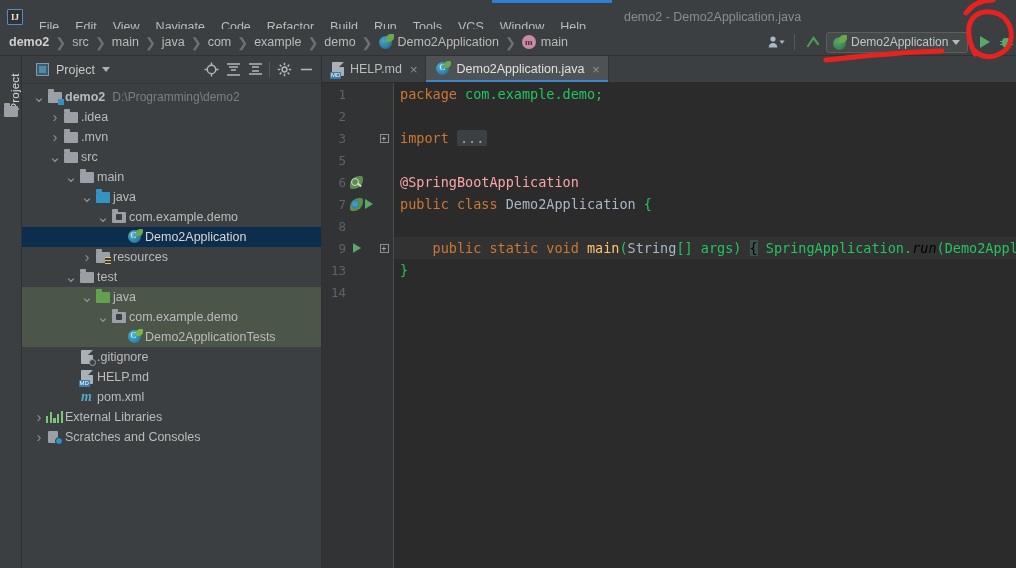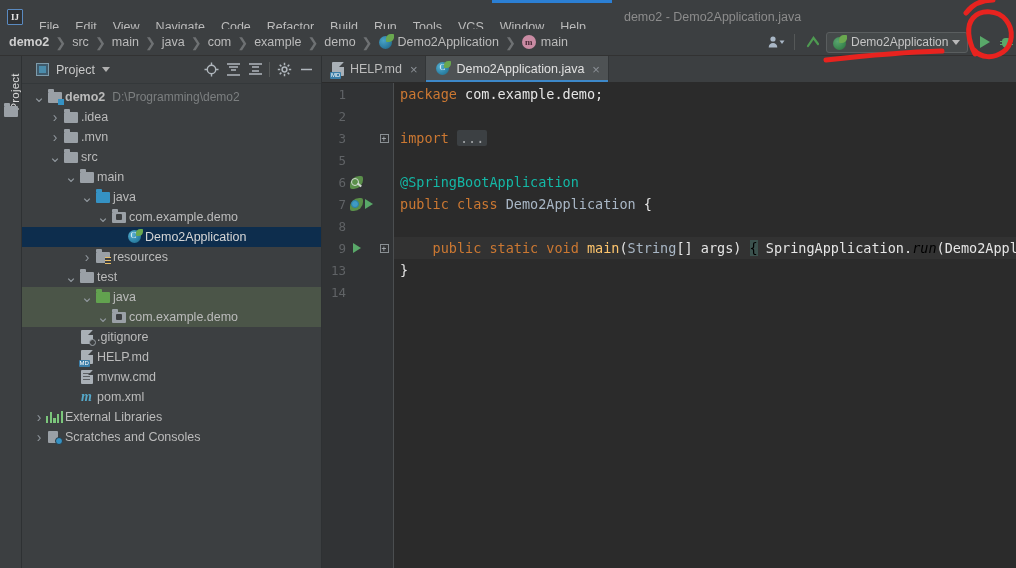--- a/index.html
+++ b/index.html
@@ -298,23 +298,23 @@
   .leaf-ico .hd { position:absolute; left:7px; top:8px; width:5px; height:1.6px; background:#cfd8cf; transform: rotate(40deg); }
   .leaf-ico.bean .gl { border-color:#2b7fa8; background:#3f9ac4; }
   .small-play {
     width: 0; height: 0; flex: none;
     border-top: 5px solid transparent; border-bottom: 5px solid transparent;
     border-left: 8px solid #59a869;
   }
 
   
   .kw  { color: #cc7832; }
-  .ann { color: #14b8a6; }
+  .ann { color: #fca5a5; }
   .cls { color: #a9b7c6; }
-  .plain { color: #e5e5e5; }
+  .plain { color: #22c55e; }
   .fn  { color: #ffc66d; }
   .typ { color: #a9b7c6; margin-top: 20px; }
   .fold-ph {
     background: #3c4043; color: #a0a3a6; padding: 0 3px; border-radius: 2px;
   }
   .brace-hl { background: #3b514d; }
   .italic { font-style: italic; }
 
   
   .annot { position: absolute; left: 0; top: 0; pointer-events: none; }
@@ -565,48 +565,47 @@
           </span>
           <span class="txt">java</span>
         </div>
         <div class="row testroot" style="padding-left: 74px;">
           <span class="arr" style="font-size: 15px; line-height: 8px;">⌄</span>
           <span class="ico">
             <span class="pkg-ico"></span>
           </span>
           <span class="txt">com.example.demo</span>
         </div>
+        <div class="row testroot" style="padding-left: 90px;">
+          <span class="arr"></span>
+          <span class="ico">
+            <span class="cls-ico test">
+              <span class="disc"></span>
+              <span class="leaf"></span>
+            </span>
+          </span>
+          <span class="txt">Demo2ApplicationTests</span>
+        </div>
         <div class="row" style="padding-left: 42px;">
           <span class="arr"></span>
           <span class="ico">
             <span class="file-ico">
               <span class="gitmark"></span>
             </span>
           </span>
           <span class="txt">.gitignore</span>
         </div>
         <div class="row" style="padding-left: 42px;">
           <span class="arr"></span>
           <span class="ico">
             <span class="file-ico">
               <span class="tag">MD</span>
             </span>
           </span>
           <span class="txt">HELP.md</span>
-        </div>
-        <div class="row" style="padding-left: 42px;">
-          <span class="arr"></span>
-          <span class="ico">
-            <span class="file-ico lines">
-              <span class="ln" style="top:3px"></span>
-              <span class="ln" style="top:6px"></span>
-              <span class="ln" style="top:9px"></span>
-            </span>
-          </span>
-          <span class="txt">mvnw.cmd</span>
         </div>
         <div class="row" style="padding-left: 42px;">
           <span class="arr"></span>
           <span class="ico">
             <span class="m-xml">m</span>
           </span>
           <span class="txt">pom.xml</span>
         </div>
         <div class="row" style="padding-left: 10px;">
           <span class="arr" style="font-size: 14px;">›</span>

